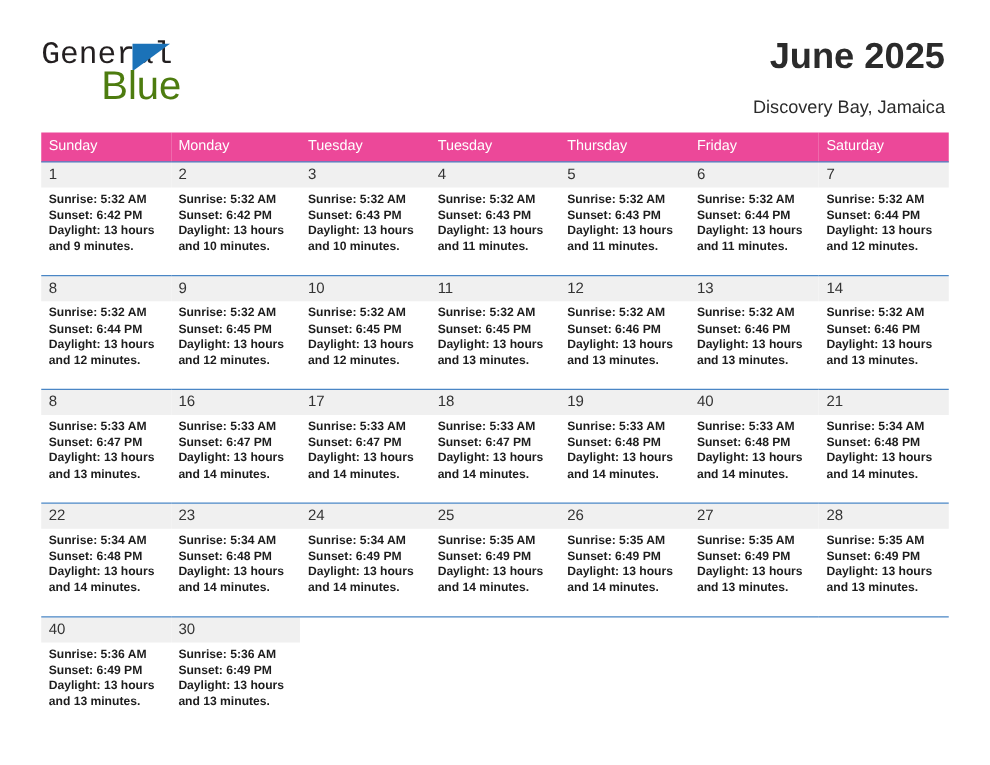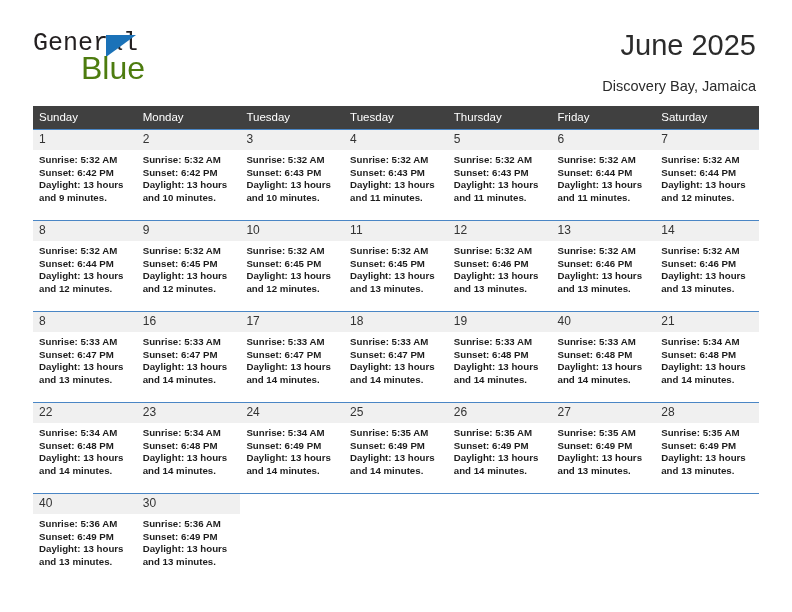--- a/index.html
+++ b/index.html
@@ -69,21 +69,21 @@
   .title-block {
     position: absolute;
     right: 36px;
     top: 28px;
     text-align: right;
   }
   .month-title {
     font-size: 29px;
     color: #2b2b2b;
     line-height: 34px;
-    font-weight: normal;
+    font-weight: bold;
     margin: 0;
     white-space: nowrap;
   }
   .location {
     font-size: 14.5px;
     color: #2b2b2b;
     line-height: 20px;
     margin-top: 14px;
     white-space: nowrap;
   }
@@ -91,21 +91,21 @@
   
   .calendar {
     position: absolute;
     left: 33px;
     top: 106px;
     width: 726px;
     border-collapse: collapse;
     table-layout: fixed;
   }
   .calendar th {
-    background: #404040;
+    background: #ec4899;
     color: #ffffff;
     font-size: 11.5px;
     font-weight: normal;
     text-align: left;
     padding: 4px 0 5px 6px;
     line-height: 14px;
     border: none;
   }
   .calendar td {
     vertical-align: top;

